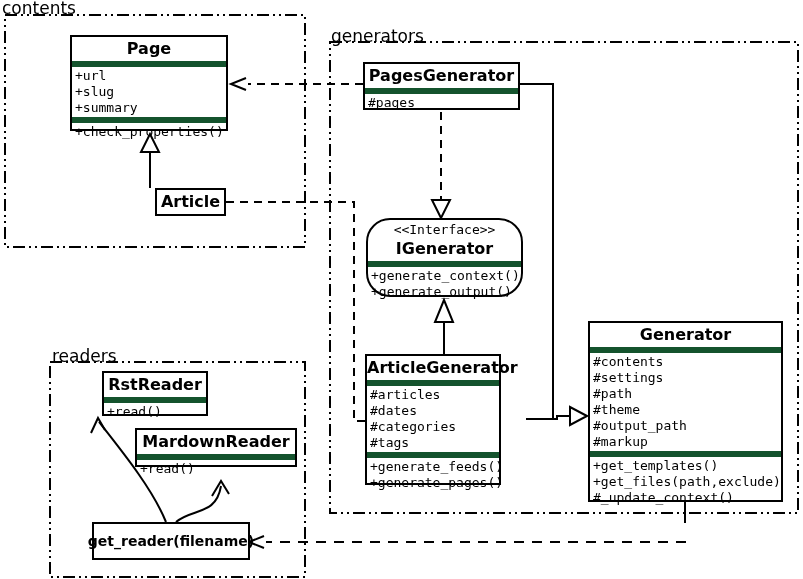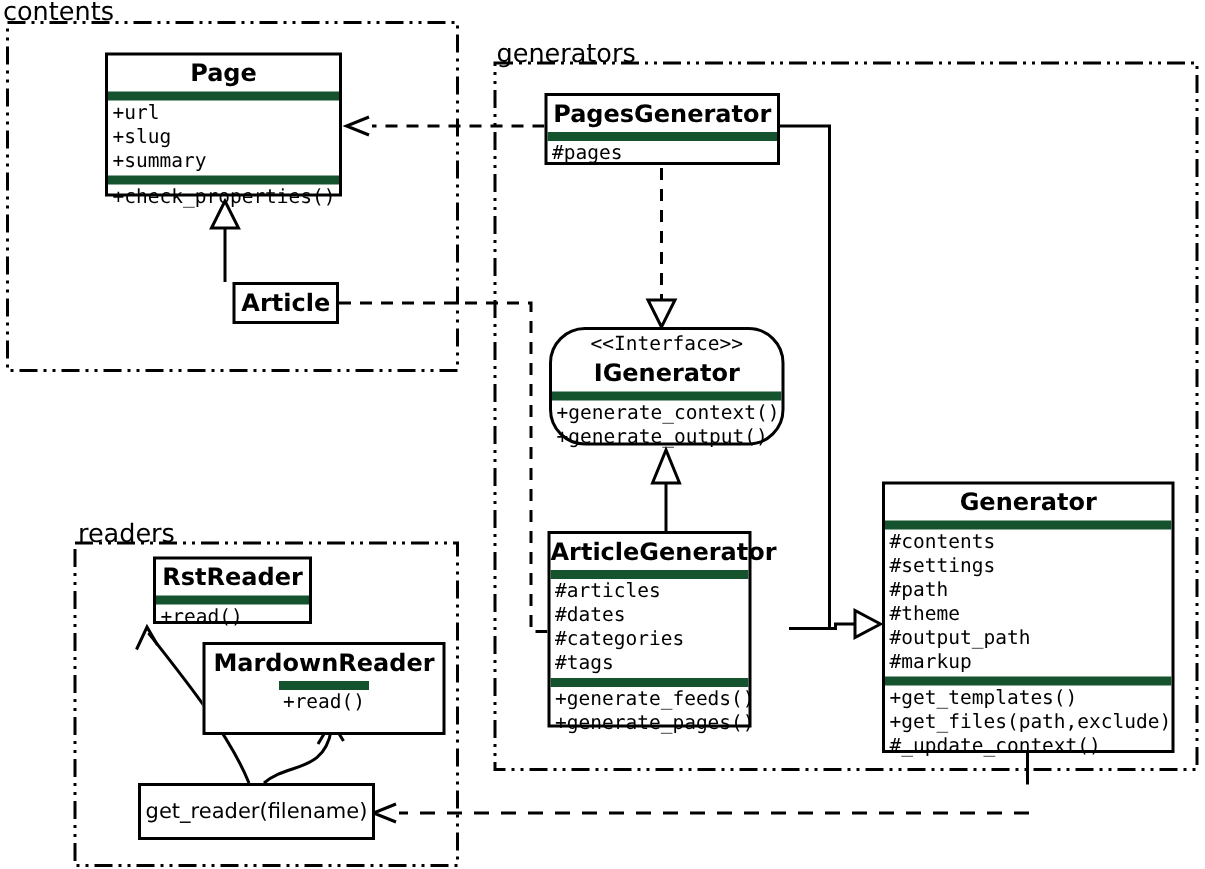--- a/index.html
+++ b/index.html
@@ -129,24 +129,24 @@
     </div>
   </div>
 
   <div class="cls" style="left:74px;top:371px;width:106px;height:45px;margin-left:28px;">
     <div class="ct">RstReader</div>
     <div class="cc">
       <div>+read()</div>
     </div>
   </div>
 
-  <div class="cls" style="left:135px;top:428px;width:162px;height:62px;align-items:center;">
+  <div class="cls" style="left:135px;top:428px;width:162px;height:39px;">
     <div class="ct">MardownReader</div>
     <div class="cc">
       <div>+read()</div>
     </div>
   </div>
 
-  <div class="fnbox" style="left:92px;top:522px;width:158px;height:38px;">
+  <div class="fnbox" style="left:92px;top:522px;width:158px;height:38px;font-weight:bold;">
     <span>get_reader(filename)</span>
   </div>
 
 </div>
 
 </body></html>

